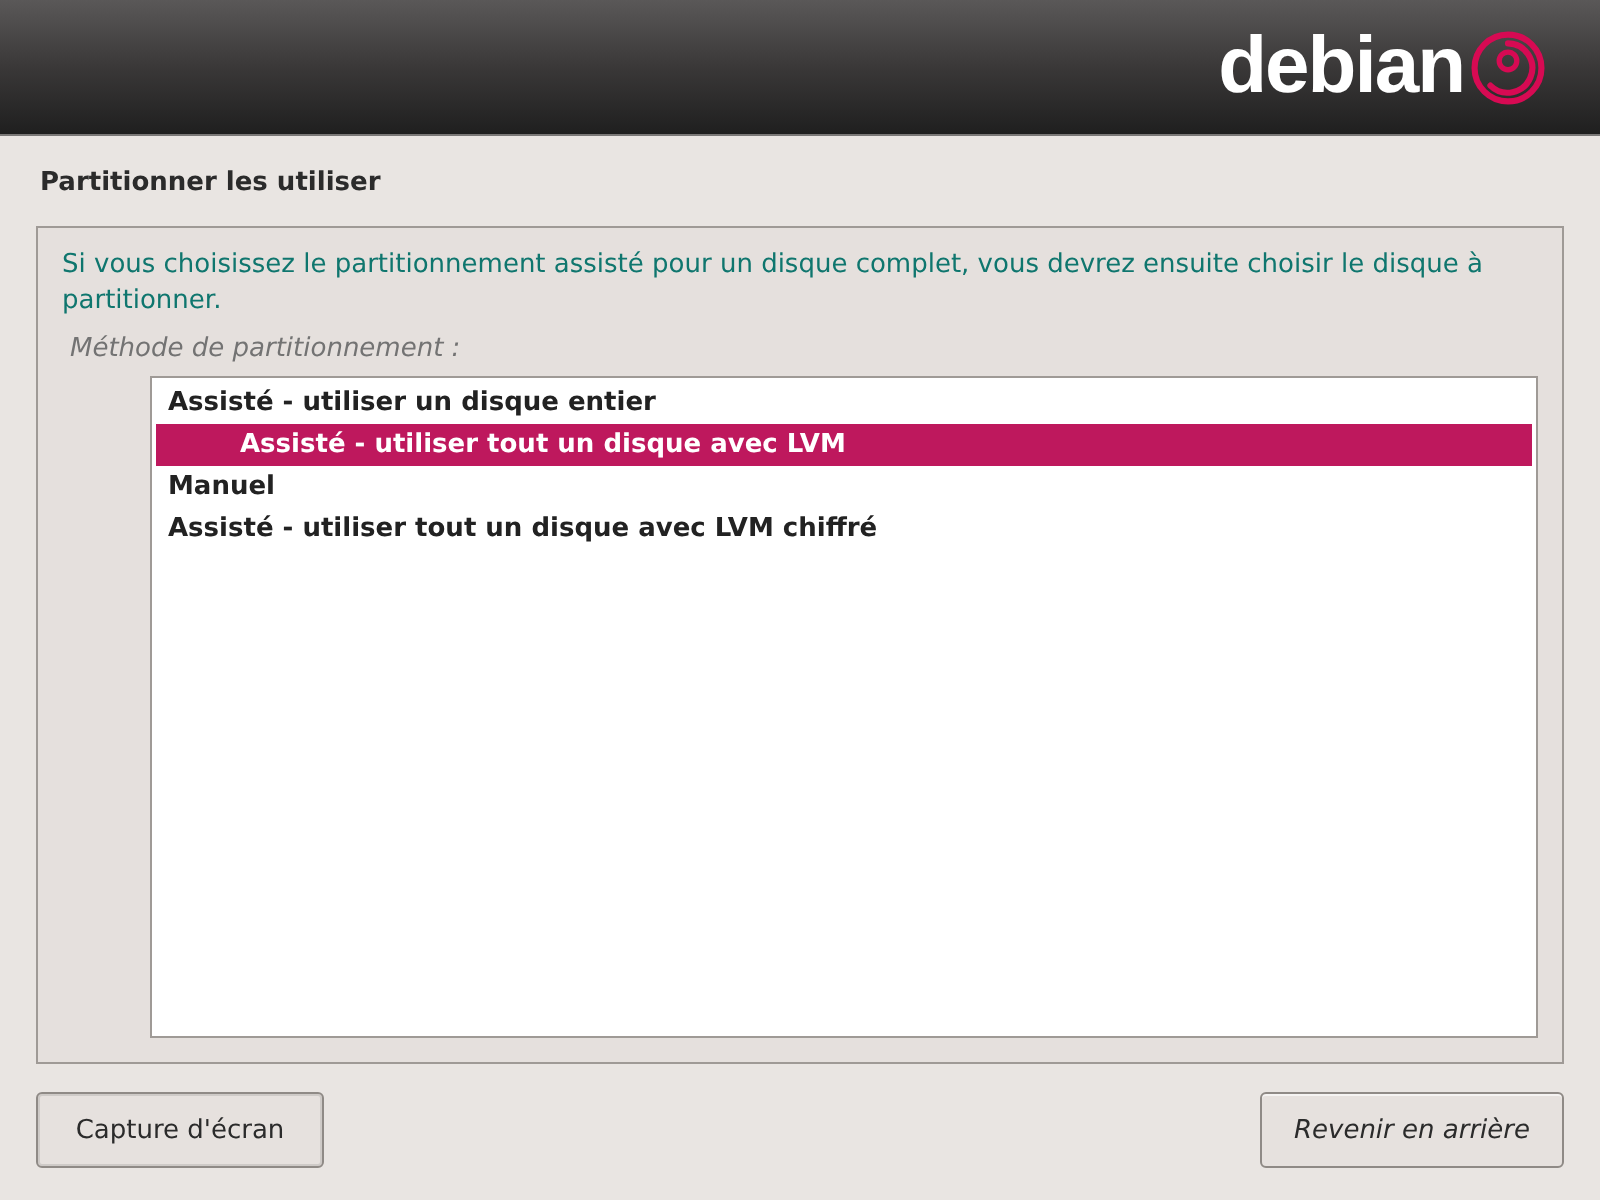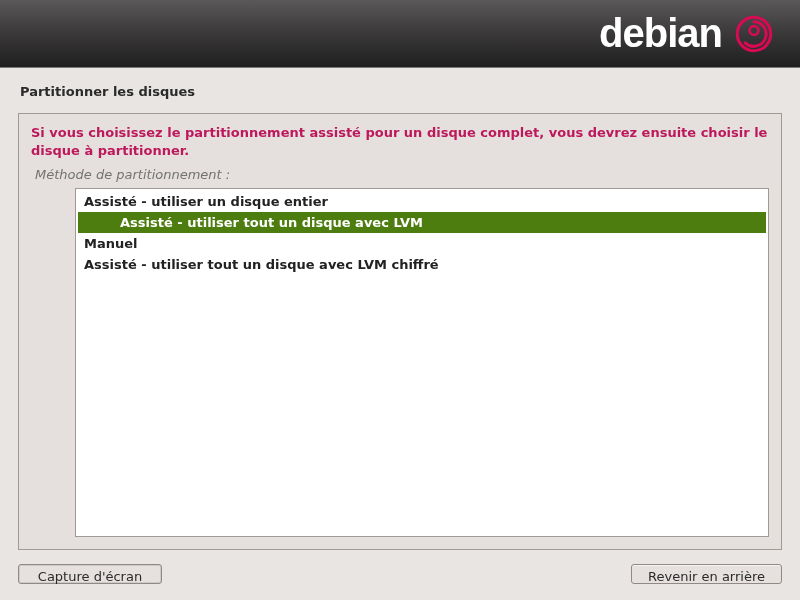--- a/index.html
+++ b/index.html
@@ -23,21 +23,20 @@
       padding-right: 24px;
       border-bottom: 1px solid #7a7877;
     }
     .logo {
       color: #fff;
       font-size: 40px;
       font-weight: bold;
       letter-spacing: -1px;
       display: flex;
       align-items: center;
-      gap: 10px;
     }
     .logo-text { font-family: Arial, sans-serif; }
     .content {
       flex: 1;
       padding: 16px 18px 0 18px;
       display: flex;
       flex-direction: column;
     }
     .page-title {
       font-weight: bold;
@@ -48,22 +47,22 @@
     .panel {
       border: 1px solid #9f9a96;
       background: #e5e0dd;
       padding: 10px 12px 12px 12px;
       flex: 1;
       display: flex;
       flex-direction: column;
       min-height: 0;
     }
     .instruction {
-      font-weight: bold;
-      color: #be185d;
+      font-weight: normal;
+      color: #0f766e;
       margin-bottom: 6px;
       line-height: 1.35;
     }
     .sub-label {
       font-style: italic;
       color: #737373;
       margin: 2px 0 6px 4px;
     }
     .listbox {
       border: 1px solid #9f9a96;
@@ -74,65 +73,66 @@
       margin-left: 44px;
     }
     .option {
       font-weight: bold;
       color: #222;
       padding: 3px 6px;
       cursor: pointer;
       white-space: nowrap;
     }
     .option.selected {
-      background: #4d7c0f;
+      background: #be185d;
       color: #fff;
       padding-left: 42px;
     }
     .footer {
       padding: 14px 18px 16px 18px;
       display: flex;
       align-items: center;
     }
     .btn {
       background: #e6e1de;
       border: 1px solid #8f8a86;
       border-radius: 3px;
       padding: 4px 16px;
       font: inherit;
       color: #2b2b2b;
       cursor: pointer;
-      height: 20px;
+      height: 38px;
       box-shadow: inset 0 1px 0 rgba(255,255,255,0.6);
     }
     .footer-right {
       margin-left: auto;
       display: flex;
       gap: 0;
+      font-style: italic;
     }
     .btn.wide { min-width: 132px; }
     .btn.continuer { min-width: 108px; }
     .btn.screenshot { min-width: 144px; box-shadow: inset 0 0 0 1px rgba(0,0,0,0.1); }
   </style>
 </head>
 <body>
 
 <header class="header">
   <div class="logo">
     <span class="logo-text">debian</span>
     <svg width="44" height="44" viewBox="0 0 100 100">
       <circle cx="50" cy="50" r="38" fill="none" stroke="#d70a53" stroke-width="7"></circle>
       <path d="M50 22 a28 28 0 1 1 -20 48" fill="none" stroke="#d70a53" stroke-width="7" stroke-linecap="round"></path>
       <circle cx="50" cy="42" r="10" fill="none" stroke="#d70a53" stroke-width="6"></circle>
     </svg>
   </div>
 </header>
 
 <main class="content">
-  <div class="page-title">Partitionner les disques</div>
+  <div class="page-title">Partitionner les utiliser</div>
 
   <div class="panel">
     <div class="instruction">Si vous choisissez le partitionnement assisté pour un disque complet, vous devrez ensuite choisir le disque à partitionner.</div>
     <div class="sub-label">Méthode de partitionnement :</div>
 
     <div class="listbox">
       <div class="option">Assisté - utiliser un disque entier</div>
       <div class="option selected">Assisté - utiliser tout un disque avec LVM</div>
       <div class="option">Manuel</div>
       <div class="option">Assisté - utiliser tout un disque avec LVM chiffré</div>

